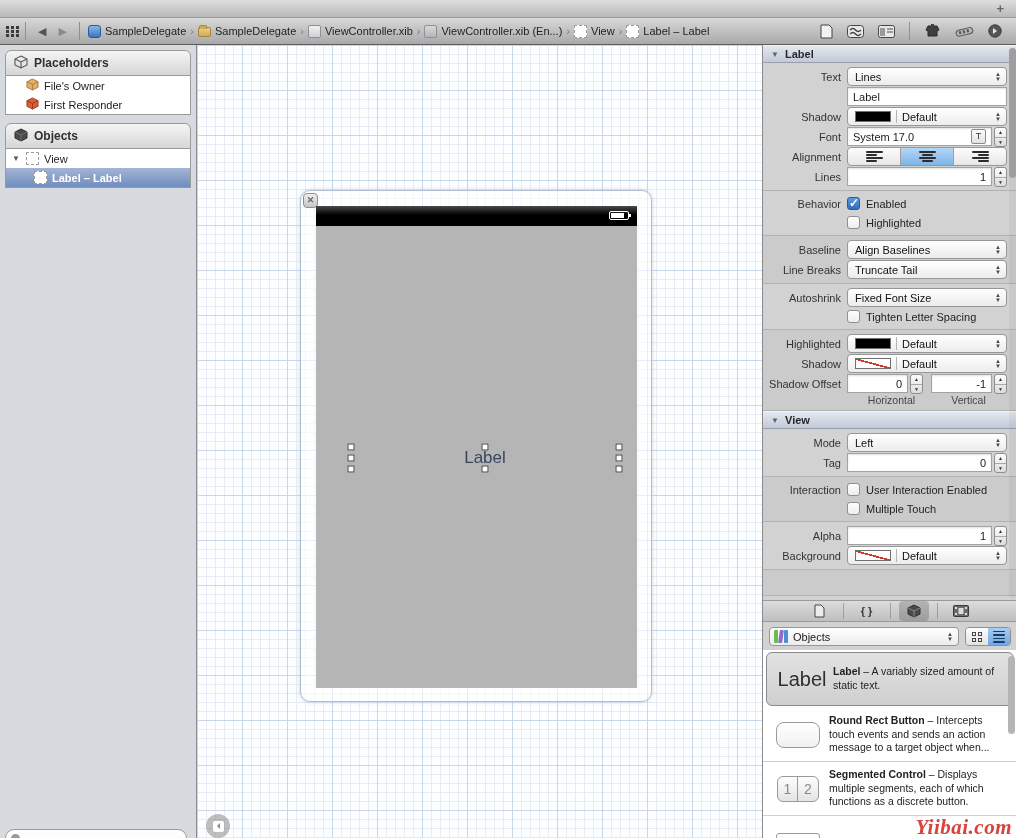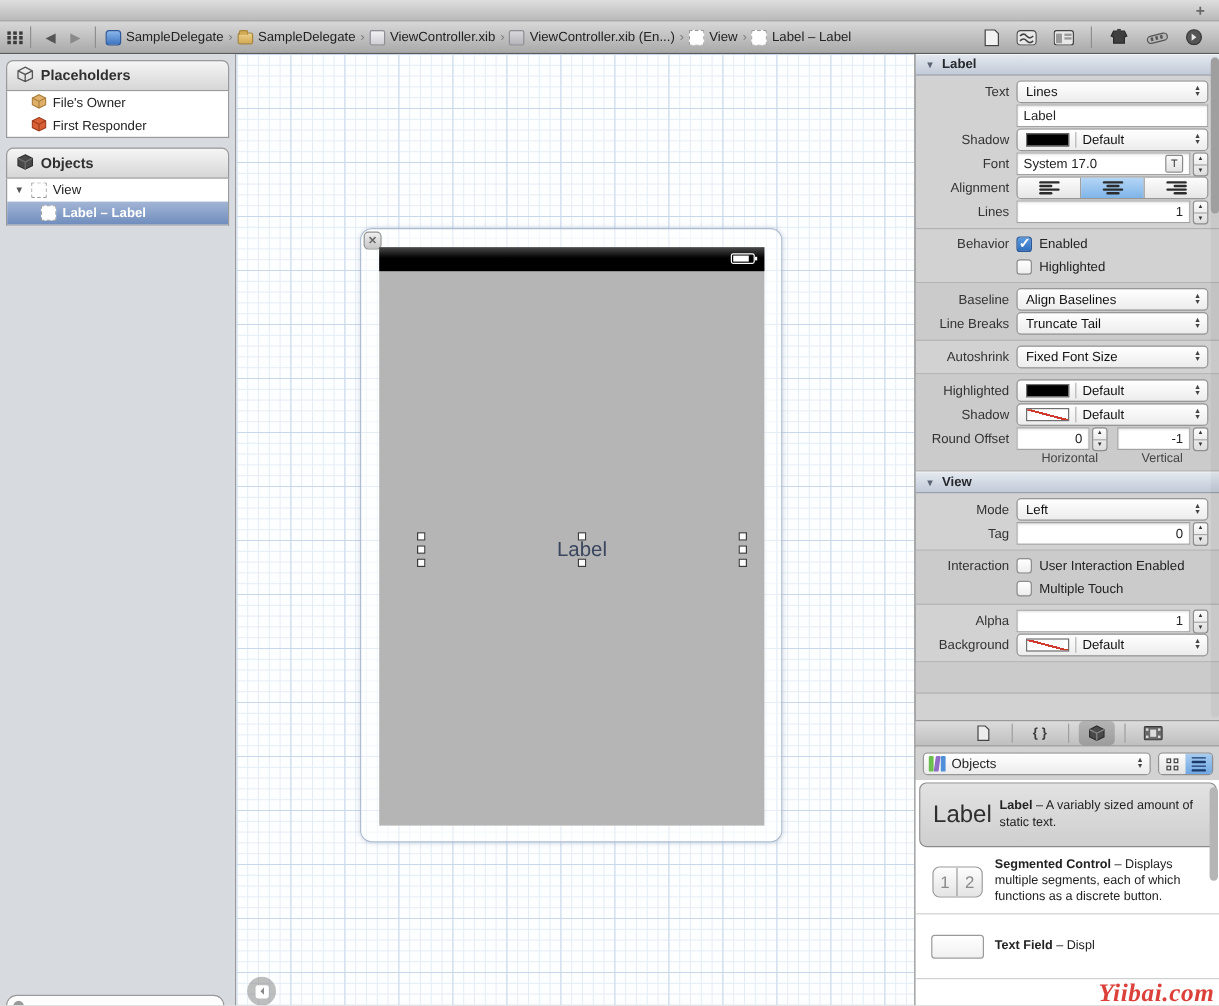--- a/index.html
+++ b/index.html
@@ -502,20 +502,25 @@
           <span class="ctrl-area">
             <span class="popup">
               <span class="val">Fixed Font Size</span>
               <span class="updown">
                   <span>▲</span>
                   <span>▼</span>
                 </span>
             </span>
           </span>
         </div>
+        <div class="chkrow">
+          <span class="ilabel"></span>
+          <span class="chk"></span>
+          <span>Tighten Letter Spacing</span>
+        </div>
       </div>
 
       <div class="igroup alt">
         <div class="irow">
           <span class="ilabel">Highlighted</span>
           <span class="ctrl-area">
             <span class="popup">
               <span class="swatch black"></span>
               <span class="swatch-div"></span>
               <span class="val">Default</span>
@@ -534,21 +539,21 @@
               <span class="swatch-div"></span>
               <span class="val">Default</span>
               <span class="updown">
                   <span>▲</span>
                   <span>▼</span>
                 </span>
             </span>
           </span>
         </div>
         <div class="irow">
-          <span class="ilabel">Round Offset</span>
+          <span class="ilabel">Shadow Offset</span>
           <span class="ctrl-area">
             <span class="tfield num">
               <span>0</span>
             </span>
             <span class="stepper">
                 <span>▲</span>
                 <span>▼</span>
               </span>
             <span style="width:4px"></span>
             <span class="tfield num">
@@ -720,20 +725,28 @@
       <div class="libitem sel">
         <span class="libicon">
           <span class="big-label">Label</span>
         </span>
         <span class="libtext">
           <b>Label</b> <span>– A variably sized amount of static text.</span>
         </span>
       </div>
       <div class="libitem">
         <span class="libicon">
+          <span class="rr-btn"></span>
+        </span>
+        <span class="libtext">
+          <b>Round Rect Button</b> <span>– Intercepts touch events and sends an action message to a target object when...</span>
+        </span>
+      </div>
+      <div class="libitem">
+        <span class="libicon">
           <span class="seg-icon">
             <span>1</span>
               <span>2</span>
           </span>
         </span>
         <span class="libtext">
           <b>Segmented Control</b> <span>– Displays multiple segments, each of which functions as a discrete button.</span>
         </span>
       </div>
       <div class="libitem">

